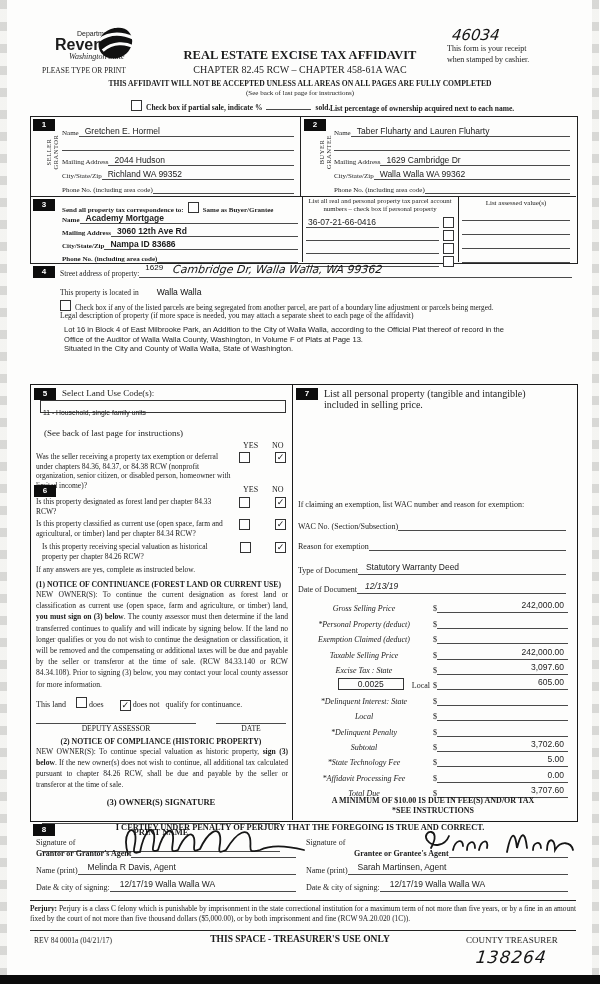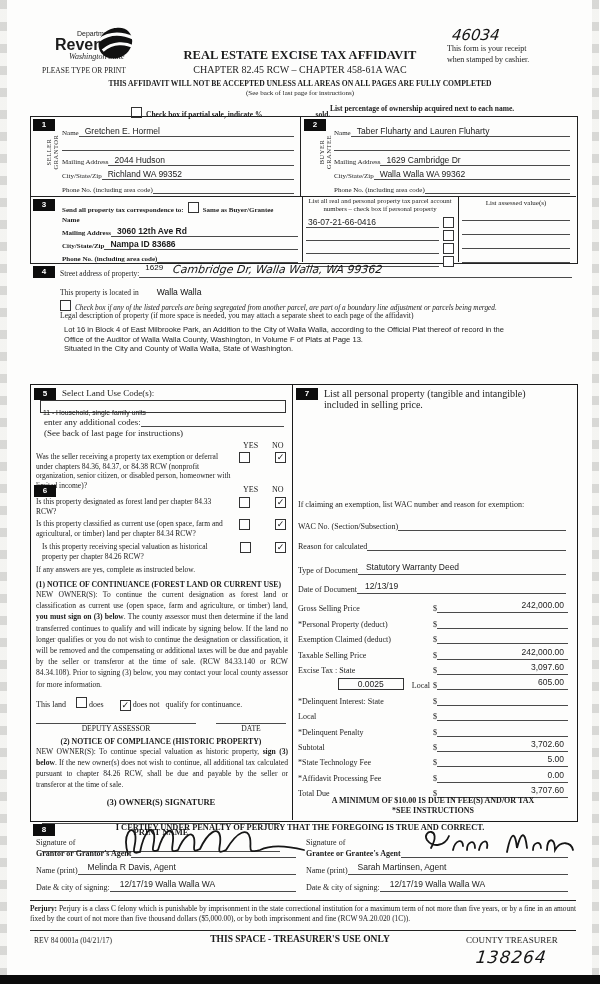--- a/index.html
+++ b/index.html
@@ -15,21 +15,21 @@
   .fline{border-bottom:1px solid #4a4a4a;}
   .cb{display:inline-block;width:9px;height:9px;border:1px solid #333;background:#fff;
       font-size:9px;line-height:8px;text-align:center;vertical-align:-1px;color:#111;font-family:"DejaVu Sans",sans-serif;}
   .numbox{display:inline-block;background:#0d0d0d;color:#fff;font-family:"Liberation Sans",sans-serif;
       font-size:8px;font-weight:bold;width:22px;height:12px;line-height:12px;text-align:center;}
   .lab7{font-size:7px;} .lab75{font-size:7.5px;} .lab8{font-size:8px;} .lab9{font-size:9px;}
   .vert{transform:rotate(-90deg);transform-origin:center;font-size:6.5px;letter-spacing:.5px;text-align:center;line-height:7px;}
   .edge{position:absolute;top:0;width:7px;height:984px;
         background:repeating-linear-gradient(180deg,#cfcfcc 0 9px,#f2f2ef 9px 22px);opacity:.8;}
   .finrow{display:flex;align-items:flex-end;height:15.4px;}
-  .flabel{width:132px;text-align:left;font-size:8px;white-space:nowrap;}
+  .flabel{width:132px;text-align:center;font-size:8px;white-space:nowrap;font-style:italic;}
   .fdollar{font-size:8px;margin-left:3px;}
   .fgrow{flex:1;border-bottom:1px solid #4a4a4a;text-align:right;}
   .fval{font-family:"Liberation Sans",sans-serif;font-size:8.5px;padding-right:4px;}
   .qrow{display:flex;margin-bottom:3px;}
   .qtext{width:200px;font-size:7.5px;line-height:9.5px;}
   .qboxes{width:56px;display:flex;justify-content:space-between;padding-left:8px;box-sizing:border-box;}
   .para{font-size:7.6px;line-height:11.2px;text-align:justify;}
   svg{display:block;}
 </style>
 </head>
@@ -55,21 +55,21 @@
   <div class="abs hand" style="left:452px;top:26px;font-size:15px;">46034</div>
   <div class="abs serif lab8" style="left:447px;top:44px;">This form is your receipt</div>
   <div class="abs serif lab8" style="left:447px;top:55px;">when stamped by cashier.</div>
 
   <div class="abs serif b ctr" style="left:150px;top:48px;width:300px;font-size:12.5px;">REAL ESTATE EXCISE TAX AFFIDAVIT</div>
   <div class="abs serif ctr" style="left:150px;top:64px;width:300px;font-size:10px;">CHAPTER 82.45 RCW – CHAPTER 458-61A WAC</div>
   <div class="abs serif lab75" style="left:42px;top:66px;">PLEASE TYPE OR PRINT</div>
   <div class="abs serif b ctr" style="left:30px;top:79px;width:540px;font-size:7.6px;">THIS AFFIDAVIT WILL NOT BE ACCEPTED UNLESS ALL AREAS ON ALL PAGES ARE FULLY COMPLETED</div>
   <div class="abs serif ctr lab7" style="left:30px;top:89px;width:540px;">(See back of last page for instructions)</div>
 
-  <div class="abs" style="left:84px;top:103px;padding-left:47px;">
+  <div class="abs" style="left:84px;top:96px;padding-left:47px;">
     <span class="cb"></span>
     <span class="serif b lab75">Check box if partial sale, indicate %</span>
     <span class="fline" style="display:inline-block;width:45px;"></span>
     <span class="serif b lab75">sold.</span>
   </div>
   <div class="abs serif b lab75" style="left:330px;top:104px;">List percentage of ownership acquired next to each name.</div>
 
   <div class="abs" style="left:30px;top:116px;width:546px;height:146px;border:1.5px solid #222;"></div>
   <div class="abs" style="left:300px;top:116px;width:0;height:80px;border-left:1px solid #222;"></div>
   <div class="abs" style="left:30px;top:196px;width:546px;border-top:1px solid #222;"></div>
@@ -138,20 +138,23 @@
       </div>
   </div>
 
   <span class="abs numbox" style="left:33px;top:199px;">3</span>
   <div class="abs" style="left:62px;top:198px;width:236px;font-weight:bold;">
     <div style="height:13px;"><span class="serif lab7">Send all property tax correspondence to:</span>
       <span class="cb"></span>
       <span class="serif lab7">Same as Buyer/Grantee</span></div>
     <div style="display:flex;align-items:flex-end;height:13px;">
         <span class="serif lab7">Name</span>
+        <span class="fgrow">
+          <span class="fval" style="float:left;padding-left:6px;">Academy Mortgage</span>
+        </span>
       </div>
     <div style="display:flex;align-items:flex-end;height:13px;">
         <span class="serif lab7">Mailing Address</span>
         <span class="fgrow">
           <span class="fval" style="float:left;padding-left:6px;">3060 12th Ave Rd</span>
         </span>
       </div>
     <div style="display:flex;align-items:flex-end;height:13px;">
         <span class="serif lab7">City/State/Zip</span>
         <span class="fgrow">
@@ -201,40 +204,36 @@
         <span class="hand" style="float:left;display:inline-block;padding-left:10px;font-size:11px;">Cambridge Dr, Walla Walla, WA 99362</span>
       </span>
     </div>
   </div>
   <div class="abs" style="left:60px;top:281px;">
     <span class="serif lab75">This property is located in</span>
     <span class="val" style="margin-left:14px;font-size:8.6px;">Walla Walla</span>
   </div>
   <div class="abs" style="left:60px;top:296px;width:512px;">
     <span class="cb"></span>
-    <span class="serif" style="font-size:7.3px;font-style:italic;">Check box if any of the listed parcels are being segregated from another parcel, are part of a boundary line adjustment or parcels being merged.</span>
+    <span class="serif" style="font-size:7.3px;">Check box if any of the listed parcels are being segregated from another parcel, are part of a boundary line adjustment or parcels being merged.</span>
   </div>
   <div class="abs serif" style="left:60px;top:311px;font-size:7.6px;">Legal description of property (if more space is needed, you may attach a separate sheet to each page of the affidavit)</div>
   <div class="abs sans" style="left:64px;top:325px;width:500px;font-size:7.6px;line-height:9.6px;">
     <div>Lot 16 in Block 4 of East Milbrooke Park, an Addition to the City of Walla Walla, according to the Official Plat thereof of record in the</div>
     <div>Office of the Auditor of Walla Walla County, Washington, in Volume F of Plats at Page 13.</div>
     <div>Situated in the City and County of Walla Walla, State of Washington.</div>
   </div>
 
   <div class="abs" style="left:30px;top:384px;width:546px;height:436px;border:1.8px solid #1a1a1a;"></div>
   <div class="abs" style="left:292px;top:384px;width:0;height:436px;border-left:1px solid #1a1a1a;"></div>
 
   <span class="abs numbox" style="left:34px;top:388px;">5</span>
   <div class="abs serif lab9" style="left:62px;top:388px;">Select Land Use Code(s):</div>
   <div class="abs" style="left:40px;top:400px;width:244px;height:11px;border:1px solid #333;">
     <span class="sans" style="font-size:6.8px;line-height:11px;padding-left:2px;">11 - Household, single family units</span>
-  </div>
-  <div class="abs" style="left:44px;top:414px;width:240px;display:flex;align-items:flex-end;">
-    <span class="serif lab9">enter any additional codes:</span>
-    <span class="fgrow" style="height:12px;"></span>
   </div>
   <div class="abs serif lab9" style="left:44px;top:428px;">(See back of last page for instructions)</div>
   <div class="abs serif lab8" style="left:243px;top:441px;">YES</div>
   <div class="abs serif lab8" style="left:272px;top:441px;">NO</div>
   <div class="abs" style="left:36px;top:452px;width:250px;">
     <div class="qrow">
       <div class="qtext">Was the seller receiving a property tax exemption or deferral under chapters 84.36, 84.37, or 84.38 RCW (nonprofit organization, senior citizen, or disabled person, homeowner with limited income)?</div>
       <div class="qboxes">
           <span class="cb"></span>
           <span class="cb">✓</span>
@@ -301,32 +300,32 @@
   </div>
 
   <span class="abs numbox" style="left:296px;top:388px;">7</span>
   <div class="abs serif" style="left:324px;top:388px;width:230px;font-size:10px;line-height:11px;">List all  personal property (tangible and intangible) included in selling price.</div>
   <div class="abs serif lab8" style="left:298px;top:500px;width:270px;">If claiming an exemption, list WAC number and reason for exemption:</div>
   <div class="abs" style="left:298px;top:518px;width:268px;display:flex;align-items:flex-end;">
     <span class="serif lab8">WAC No. (Section/Subsection)</span>
     <span class="fgrow" style="height:12px;"></span>
   </div>
   <div class="abs" style="left:298px;top:538px;width:268px;display:flex;align-items:flex-end;">
-    <span class="serif lab8">Reason for calculated</span>
+    <span class="serif lab8">Reason for exemption</span>
     <span class="fgrow" style="height:12px;"></span>
   </div>
   <div class="abs" style="left:298px;top:562px;width:268px;display:flex;align-items:flex-end;">
     <span class="serif lab8">Type of Document</span>
     <span class="fgrow" style="height:12px;">
         <span class="fval" style="float:left;padding-left:8px;">Statutory Warranty Deed</span>
       </span>
   </div>
   <div class="abs" style="left:298px;top:581px;width:268px;display:flex;align-items:flex-end;">
     <span class="serif lab8">Date of Document</span>
-    <span class="fgrow" style="height:12px;">
+    <span class="fgrow" style="height:12px;font-style:italic;">
         <span class="fval" style="float:left;padding-left:8px;">12/13/19</span>
       </span>
   </div>
 
   <div class="abs" style="left:298px;top:598px;width:270px;">
     <div class="finrow">
         <span class="flabel">Gross Selling Price</span>
         <span class="fdollar">$</span>
         <span class="fgrow"><span class="fval">242,000.00</span></span>
       </div>
@@ -421,21 +420,21 @@
   </div>
   <div class="abs" style="left:120px;top:820px;">
     <svg width="190" height="40" viewBox="0 0 190 40">
       <path d="M8 34 C2 14 12 4 15 14 C18 24 8 36 20 32 C24 12 32 4 34 14 C36 24 28 34 38 30 C44 10 52 6 53 16 C54 26 48 34 58 30 C64 16 72 10 74 18 C76 26 70 34 80 29 C88 12 98 6 100 16 C102 26 94 36 106 30 C118 10 128 8 130 18 C132 28 126 34 140 30 C152 24 168 26 184 30" fill="none" stroke="#161616" stroke-width="1.8" stroke-linecap="round"></path>
     </svg>
   </div>
 
   <div class="abs" style="left:306px;top:838px;width:262px;">
     <div class="serif lab8">Signature of</div>
     <div style="display:flex;align-items:flex-end;">
-      <span class="serif b lab8" style="white-space:nowrap;">Grantee or Grantee's Agent</span>
+      <span class="serif b lab8" style="white-space:nowrap;margin-left:48px;">Grantee or Grantee's Agent</span>
       <span class="fgrow" style="height:10px;"></span>
     </div>
     <div style="display:flex;align-items:flex-end;margin-top:4px;">
       <span class="serif lab8" style="white-space:nowrap;">Name (print)</span>
       <span class="fgrow" style="height:12px;">
           <span class="fval" style="float:left;padding-left:10px;">Sarah Martinsen, Agent</span>
         </span>
     </div>
     <div style="display:flex;align-items:flex-end;margin-top:4px;">
       <span class="serif lab8" style="white-space:nowrap;">Date &amp; city of signing:</span>

